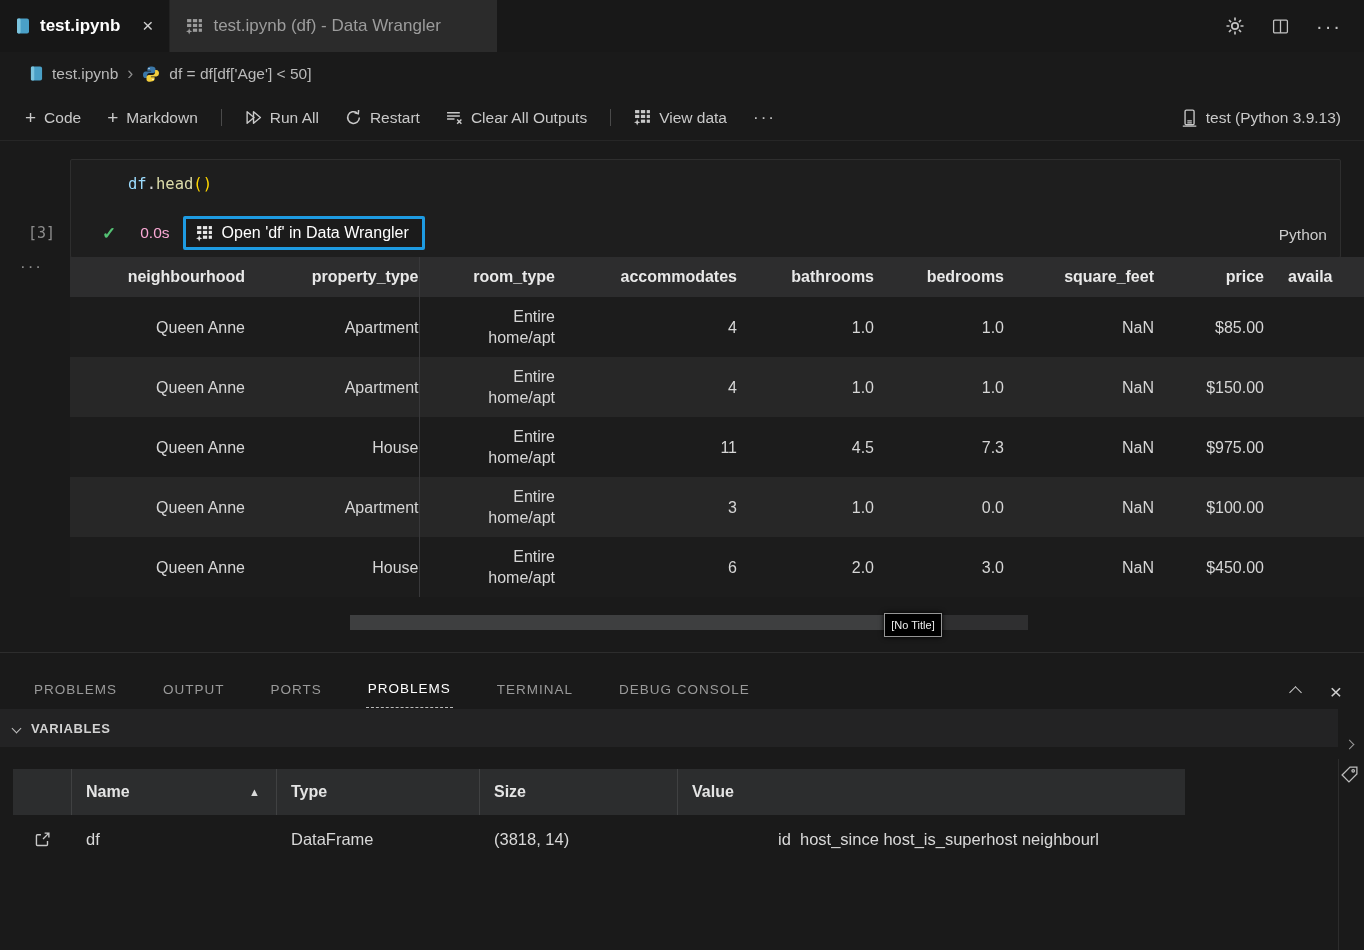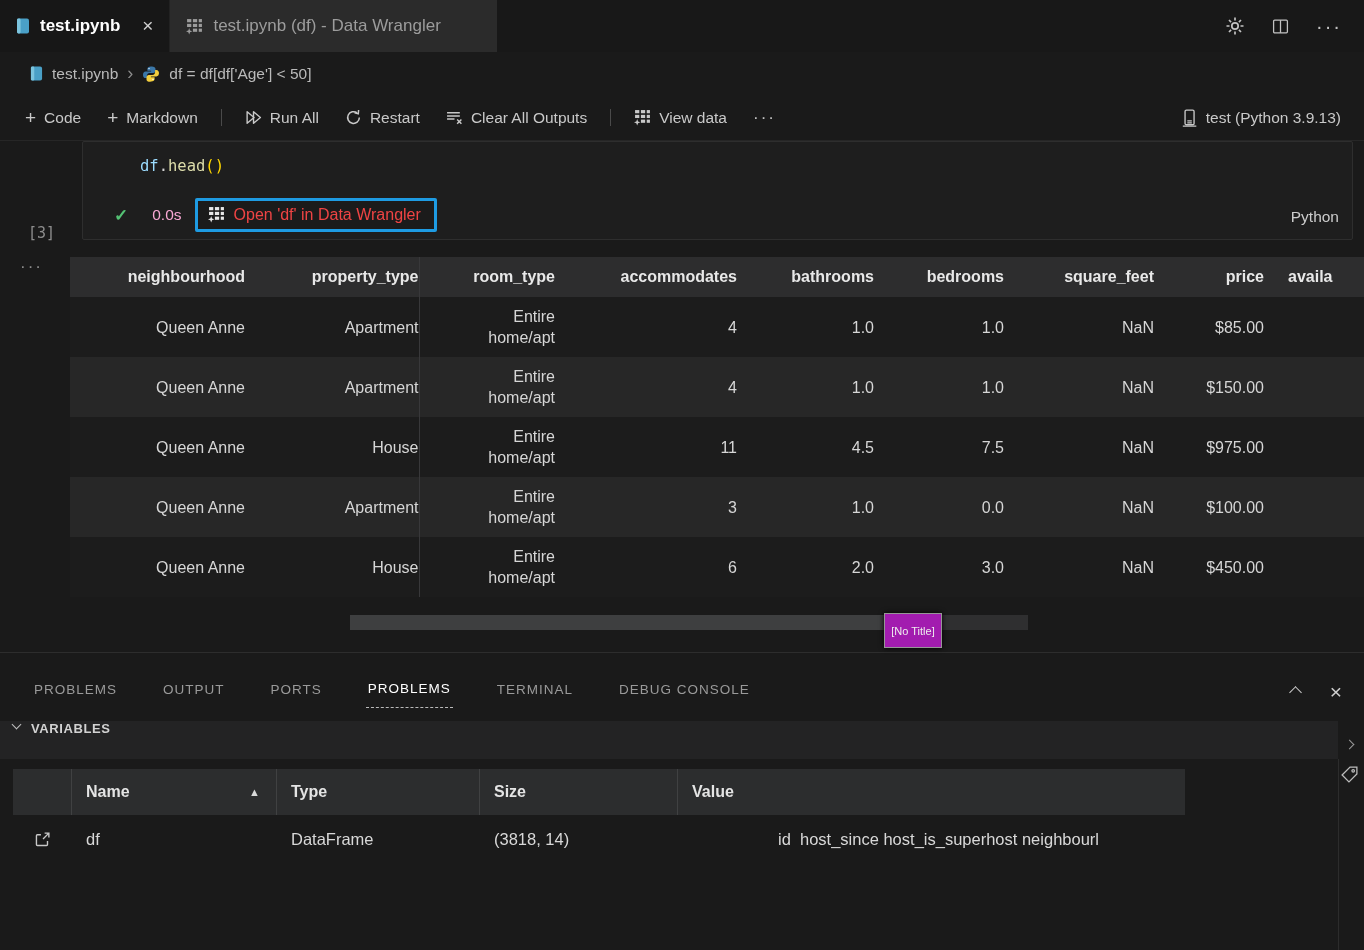--- a/index.html
+++ b/index.html
@@ -30,66 +30,66 @@
     display:flex; align-items:center; gap:8px; padding:0 14px 0 16px; font-size:15.5px; color:#c9c9c9;
     border-bottom:1px solid #262626; }
   .tb-item { display:flex; align-items:center; gap:8px; padding:4px 9px; border-radius:4px; white-space:nowrap; }
   .tb-plus { font-size:19px; line-height:1; }
   .tb-sep { width:1px; height:17px; background:#4a4a4a; margin:0 6px; }
   .tb-right { margin-left:auto; display:flex; align-items:center; gap:9px; }
   svg.icon { display:block; }
 
   
   .editor { position:absolute; top:141px; left:0; right:0; height:511px; background:#1a1a1a; }
-  .cell-frame { position:absolute; left:70px; top:0; width:1271px; height:99px;
-    background:#1e1e1e; border:1px solid #2e2e2e; border-radius:2px;margin-left:12px; }
+  .cell-frame { position:absolute; left:70px; top:18px; width:1271px; height:99px;
+    background:#1e1e1e; border:1px solid #2e2e2e; border-radius:2px; }
   .code-line { font-family:"DejaVu Sans Mono", monospace; font-size:15.5px; padding:15px 0 0 57px; }
   .tok-obj { color:#9CDCFE; } .tok-dot { color:#d4d4d4; } .tok-fn { color:#DCDCAA; } .tok-paren { color:#FFD700; }
   .cell-status { position:absolute; left:0; right:0; bottom:3px; height:42px; display:flex; align-items:center; padding-left:31px; }
   .check { color:#54c274; font-size:17px; font-weight:bold; }
   .duration { margin-left:24px; font-size:15.5px; color:#f9a8d4; }
-  .dw-btn { margin-left:13px; display:flex; gap:9px; border:3px solid #1e9be2; border-radius:2px;
-    background:#1b1b1b; color:#ef4444; font-size:16px; padding:5px 13px 5px 10px; cursor:pointer; font-family:inherit; }
+  .dw-btn { margin-left:13px; display:flex; align-items:center; gap:9px; border:3px solid #1e9be2; border-radius:2px;
+    background:#1b1b1b; color:#ffffff; font-size:16px; padding:5px 13px 5px 10px; cursor:pointer; font-family:inherit; }
   .lang { position:absolute; right:13px; bottom:13px; font-size:15.5px; color:#cccccc; }
   .exec-count { position:absolute; left:28px; top:83px; font-size:15px; color:#8d8d8d; font-family:"DejaVu Sans Mono", monospace; }
   .output-more { position:absolute; left:20px; top:116px; color:#8d8d8d; font-size:17px; letter-spacing:2px; }
 
   
   .table-wrap { position:absolute; left:70px; top:116px; width:1294px; height:347px; overflow:hidden; }
   table.df { border-collapse:collapse; table-layout:fixed; width:1314px; font-size:16px; }
   table.df thead th { background:#2d2d2e; color:#e8e8e8; font-weight:bold; height:40px;
     text-align:right; padding:0; vertical-align:middle; }
   table.df tbody td { text-align:right; padding:9px 0; line-height:21px; color:#d6d6d6; vertical-align:middle; }
   table.df tbody tr:nth-child(odd) { background:#1c1c1c; }
   table.df tbody tr:nth-child(even) { background:#272727; }
   table.df th:nth-child(3), table.df td:nth-child(3) { border-left:1px solid #38383a; }
   table.df th.col-avail, table.df td.col-avail { text-align:left; padding-left:24px; }
   .room-wrap { display:inline-block; max-width:84px; }
 
   .hscroll { position:absolute; left:350px; top:474px; width:678px; height:15px; background:#3e3f40; }
   .hscroll-end { position:absolute; right:0; top:0; bottom:0; width:87px; background:#2f2f30; }
-  .scroll-tip { position:absolute; left:884px; top:472px; width:58px; height:35px; z-index:3;
-    background:#a21caf; border:1px solid #969696; color:#eeeeee; font-size:11px;
+  .scroll-tip { position:absolute; left:884px; top:472px; width:58px; height:24px; z-index:3;
+    background:#000000; border:1px solid #969696; color:#eeeeee; font-size:11px;
     display:flex; align-items:center; justify-content:center; box-shadow:0 0 5px #000; }
 
   
   .panel { position:absolute; top:652px; left:0; right:0; height:298px; background:#1a1a1a; border-top:1px solid #2d2d2d; }
   .panel-tabs { display:flex; align-items:center; gap:42px; padding:8px 0 0 32px; height:64px;
     font-size:13.5px; letter-spacing:1px; color:#9a9a9a; }
   .ptab { padding:11px 2px; white-space:nowrap; }
   .ptab.active { color:#ffffff; border-bottom:1px dashed #bbbbbb; }
   .panel-actions { position:absolute; top:28px; right:22px; display:flex; gap:30px; align-items:center; }
   .chev { display:inline-block; width:9px; height:9px; border-right:1.7px solid #cfcfcf; border-bottom:1.7px solid #cfcfcf; }
   .chev-up { transform:rotate(225deg); margin-top:5px; }
   .chev-down { transform:rotate(45deg); }
   .chev-right { transform:rotate(-45deg); width:7px; height:7px; border-color:#9a9a9a; }
   .panel-close { font-size:21px; color:#cfcfcf; line-height:1; }
 
-  .vars-header { position:absolute; top:68px; left:0; width:1338px; height:38px; background:#232324;
-    display:flex; align-items:flex-start; gap:11px; padding-left:13px;
+  .vars-header { position:absolute; top:56px; left:0; width:1338px; height:38px; background:#232324;
+    display:flex; align-items:center; gap:11px; padding-left:13px;
     font-size:13px; font-weight:bold; letter-spacing:0.6px; color:#d2d2d2; }
   .vars-header .chev { width:7px; height:7px; border-color:#c0c0c0; }
   .vars-chevright { position:absolute; top:81px; left:1346px; }
   .side-divider { position:absolute; top:106px; bottom:0; left:1338px; width:1px; background:#2c2c2c; }
   .tag-btn { position:absolute; top:112px; left:1340px; color:#bcbcbc; }
 
   .vars-grid-header { position:absolute; top:116px; left:13px; width:1172px; height:46px; background:#2c2d2e;
     display:flex; font-weight:bold; font-size:16px; color:#e4e4e4;justify-content:center; }
   .vgh-cell { display:flex; align-items:center; padding-left:14px; border-right:1px solid #404142; }
   .vgh-cell:last-child { border-right:none; }
@@ -321,21 +321,21 @@
             <td>NaN</td>
             <td>$150.00</td>
             <td class="col-avail"></td>
           </tr>
           <tr>
             <td>Queen Anne</td>
             <td>House</td>
             <td><span class="room-wrap">Entire home/apt</span></td>
             <td>11</td>
             <td>4.5</td>
-            <td>7.5</td>
+            <td>7.3</td>
             <td>NaN</td>
             <td>$975.00</td>
             <td class="col-avail"></td>
           </tr>
           <tr>
             <td>Queen Anne</td>
             <td>Apartment</td>
             <td><span class="room-wrap">Entire home/apt</span></td>
             <td>3</td>
             <td>1.0</td>

